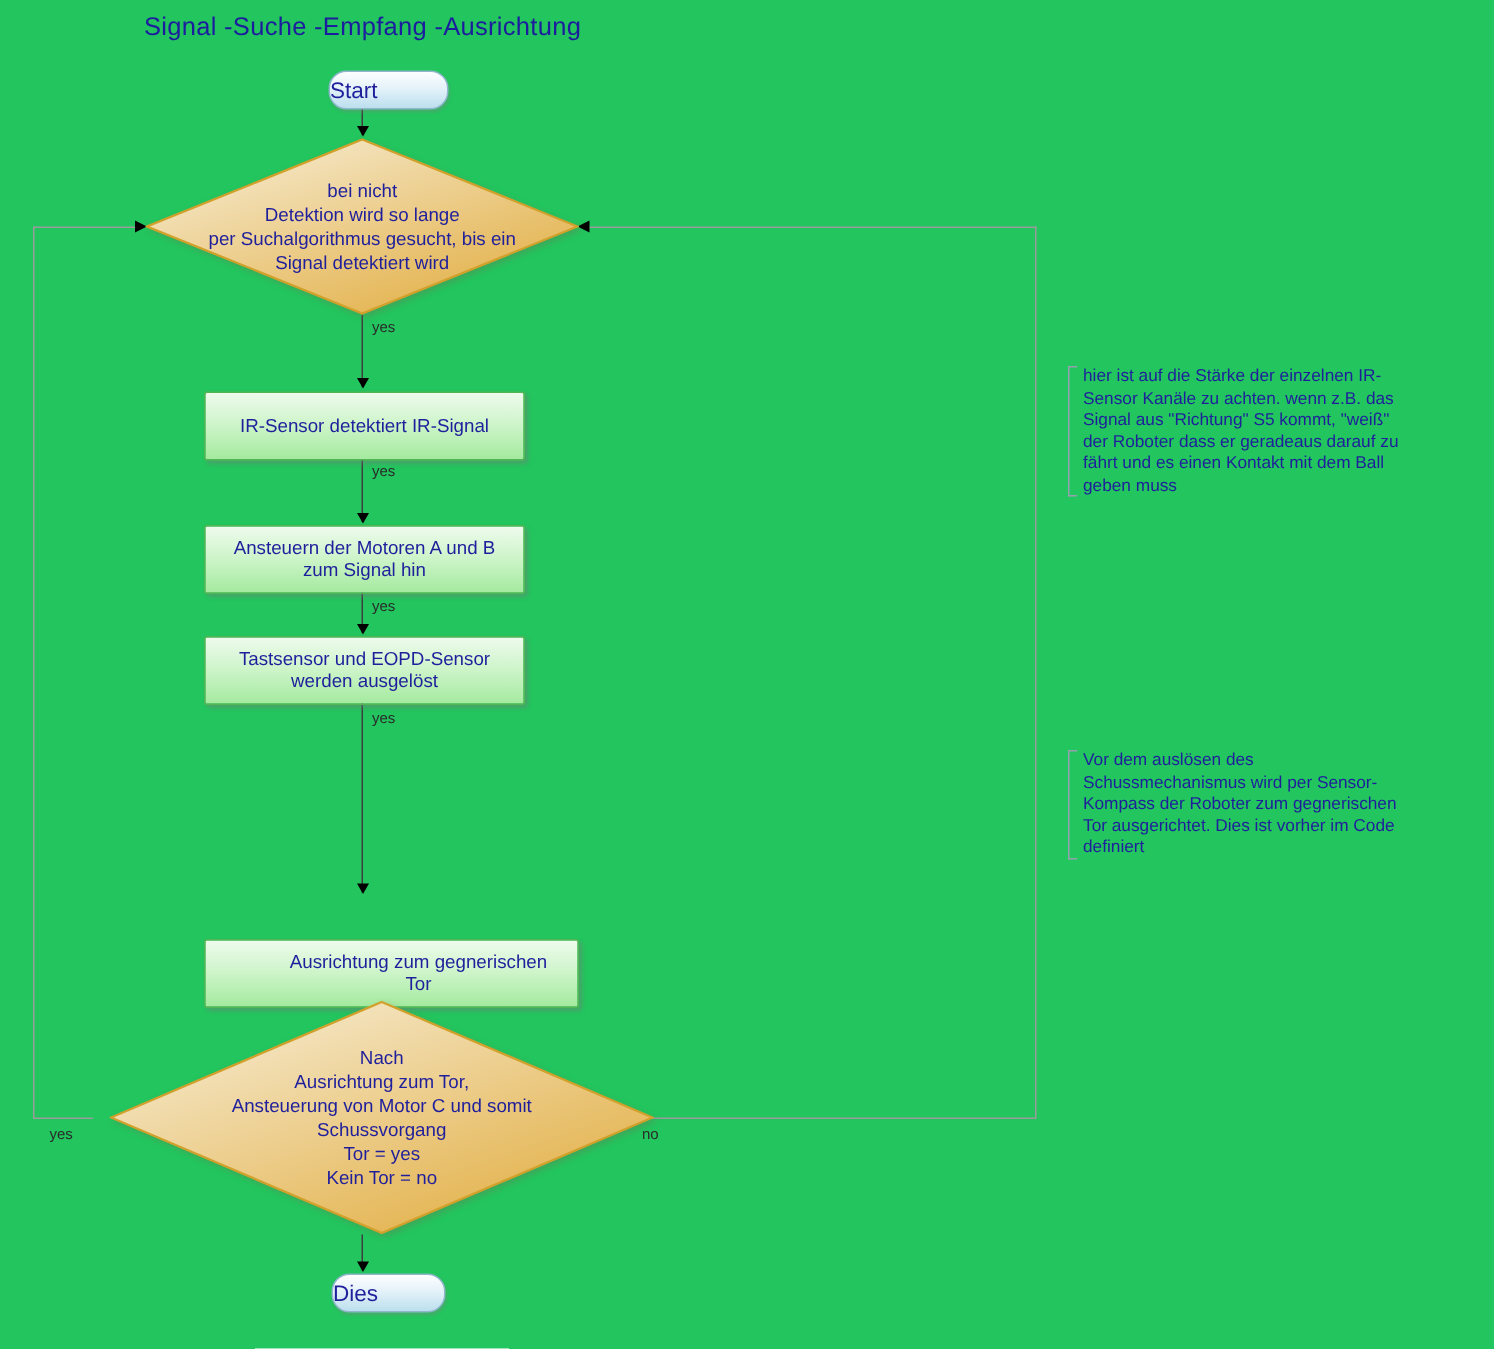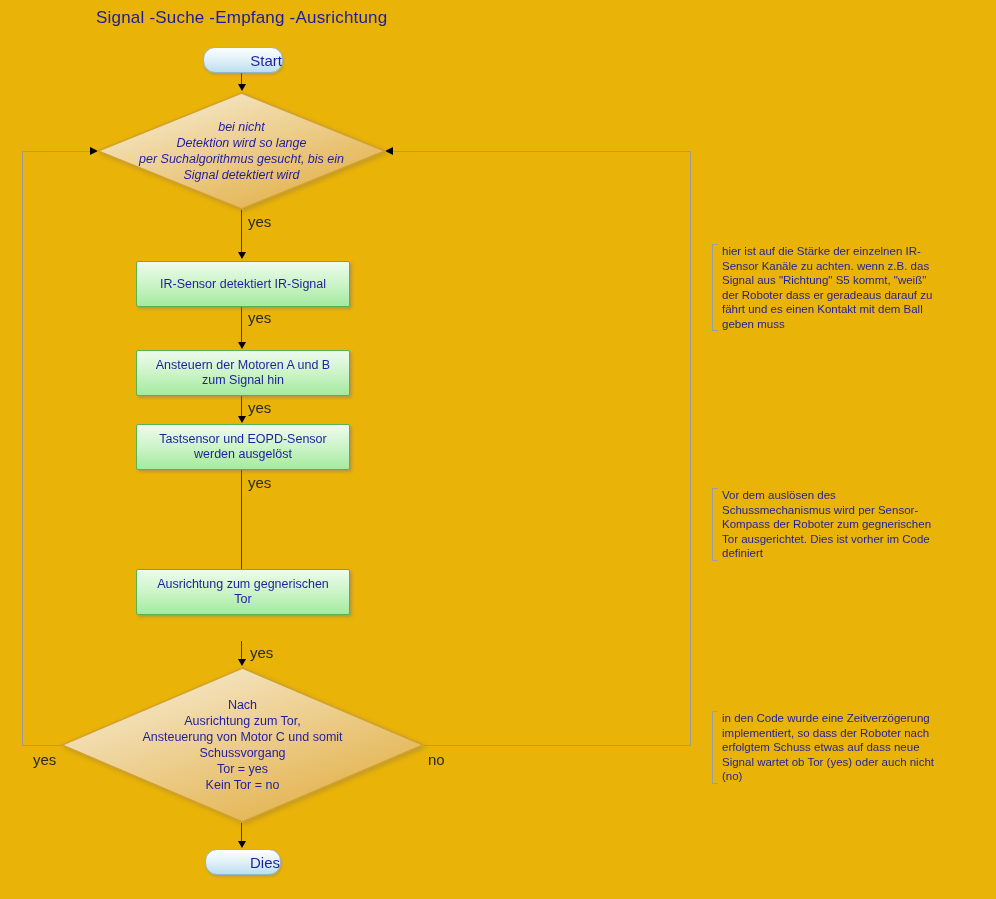--- a/index.html
+++ b/index.html
@@ -1,49 +1,50 @@
 <!DOCTYPE html>
 <html><head>
 <meta charset="utf-8">
 <style>
   html,body{margin:0;padding:0;background:#fff;}
   .canvas{
-    position:relative;width:996px;height:899px;background:#eab308;
+    position:relative;width:996px;height:899px;background:#22c55e;
     font-family:"Liberation Sans",sans-serif;overflow:hidden;
   }
   .title{
     position:absolute;left:96px;top:8px;margin:0;
     font-size:17px;font-weight:normal;color:#1c1c9e;letter-spacing:0.2px;
   }
   
   .terminal{
     position:absolute;height:24px;border-radius:12px;
     border:1px solid #8fb6ca;
     background:linear-gradient(180deg,#fdfeff 0%,#e4f2f9 45%,#bcdfee 100%);
-    display:flex;align-items:center;justify-content:flex-end;
+    display:flex;align-items:center;justify-content:flex-start;
     color:#1f1f9c;font-size:15px;
     box-shadow:1px 2px 2px rgba(130,130,130,0.35);
+    margin-left:16px;
   }
   .start{left:203px;top:47px;width:78px;}
   .ende{left:205px;top:849px;width:74px;}
   
   .process{
     position:absolute;left:136px;width:212px;height:44px;border-radius:2px;
     border:1px solid #55b555;
     background:linear-gradient(180deg,#eefbed 0%,#ccf4c8 50%,#a4ea9f 100%);
     display:flex;align-items:center;justify-content:center;text-align:center;
     color:#1f1f9c;font-size:12.5px;line-height:15px;white-space:pre-line;
     box-shadow:2px 2px 3px rgba(120,120,120,0.45);
   }
-  .p1{top:261px;} .p2{top:350px;} .p3{top:424px;} .p4{top:569px;}
+  .p1{top:261px;} .p2{top:350px;} .p3{top:424px;} .p4{top:626px;padding-left:36px;}
   
   .diamond{position:absolute;}
   .diamond svg{display:block;filter:drop-shadow(2px 2px 2px rgba(120,110,80,0.35));}
-  .d1{left:97px;top:92px;width:289px;height:118px;font-style:italic;}
-  .d2{left:61px;top:667px;width:363px;height:156px;}
+  .d1{left:97px;top:92px;width:289px;height:118px;}
+  .d2{left:73px;top:667px;width:363px;height:156px;}
   .diamond .node-text{
     position:absolute;left:0;top:0;width:100%;height:100%;
     display:flex;align-items:center;justify-content:center;text-align:center;
     color:#1f1f9c;font-size:12.5px;line-height:16px;white-space:pre-line;
   }
   
   .varrow{position:absolute;width:0;border-left:1px solid #3f3f3f;}
   .varrow::after{
     content:"";position:absolute;left:-4.5px;bottom:-1px;
     border-left:4px solid transparent;border-right:4px solid transparent;
@@ -58,21 +59,21 @@
     border-right:1px solid #9b9b9b;border-top:1px solid #9b9b9b;}
   .loop-right-bottom{position:absolute;left:424px;top:745px;width:266px;height:0;
     border-top:1px solid #9b9b9b;}
   .ah-right{position:absolute;left:90px;top:147px;width:0;height:0;
     border-top:4px solid transparent;border-bottom:4px solid transparent;
     border-left:8px solid #000;}
   .ah-left{position:absolute;left:385px;top:147px;width:0;height:0;
     border-top:4px solid transparent;border-bottom:4px solid transparent;
     border-right:8px solid #000;}
   
-  .edge-label{position:absolute;font-size:15px;color:#2a2a2a;}
+  .edge-label{position:absolute;font-size:10px;color:#2a2a2a;}
   
   .note{position:absolute;display:flex;align-items:stretch;}
   .bracket{width:5px;margin-right:4px;
     border-left:1px solid #96a1b0;border-top:1px solid #96a1b0;border-bottom:1px solid #96a1b0;}
   .note-text{color:#1f1f9c;font-size:11.5px;line-height:14.5px;white-space:pre-line;}
 </style>
 </head>
 <body>
 
 <div class="canvas">
@@ -154,30 +155,22 @@
 
   <div class="note" style="left:712px;top:244px">
     <div class="bracket"></div>
     <div class="note-text">hier ist auf die Stärke der einzelnen IR-
 Sensor Kanäle zu achten. wenn z.B. das
 Signal aus "Richtung" S5 kommt, "weiß"
 der Roboter dass er geradeaus darauf zu
 fährt und es einen Kontakt mit dem Ball
 geben muss</div>
   </div>
-  <div class="note" style="left:712px;top:488px">
+  <div class="note" style="left:712px;top:500px">
     <div class="bracket"></div>
     <div class="note-text">Vor dem auslösen des
 Schussmechanismus wird per Sensor-
 Kompass der Roboter zum gegnerischen
 Tor ausgerichtet. Dies ist vorher im Code
 definiert</div>
   </div>
-  <div class="note" style="left:712px;top:711px">
-    <div class="bracket"></div>
-    <div class="note-text">in den Code wurde eine Zeitverzögerung
-implementiert, so dass der Roboter nach
-erfolgtem Schuss etwas auf dass neue
-Signal wartet ob Tor (yes) oder auch nicht
-(no)</div>
-  </div>
 
 </div>
 
 </body></html>

